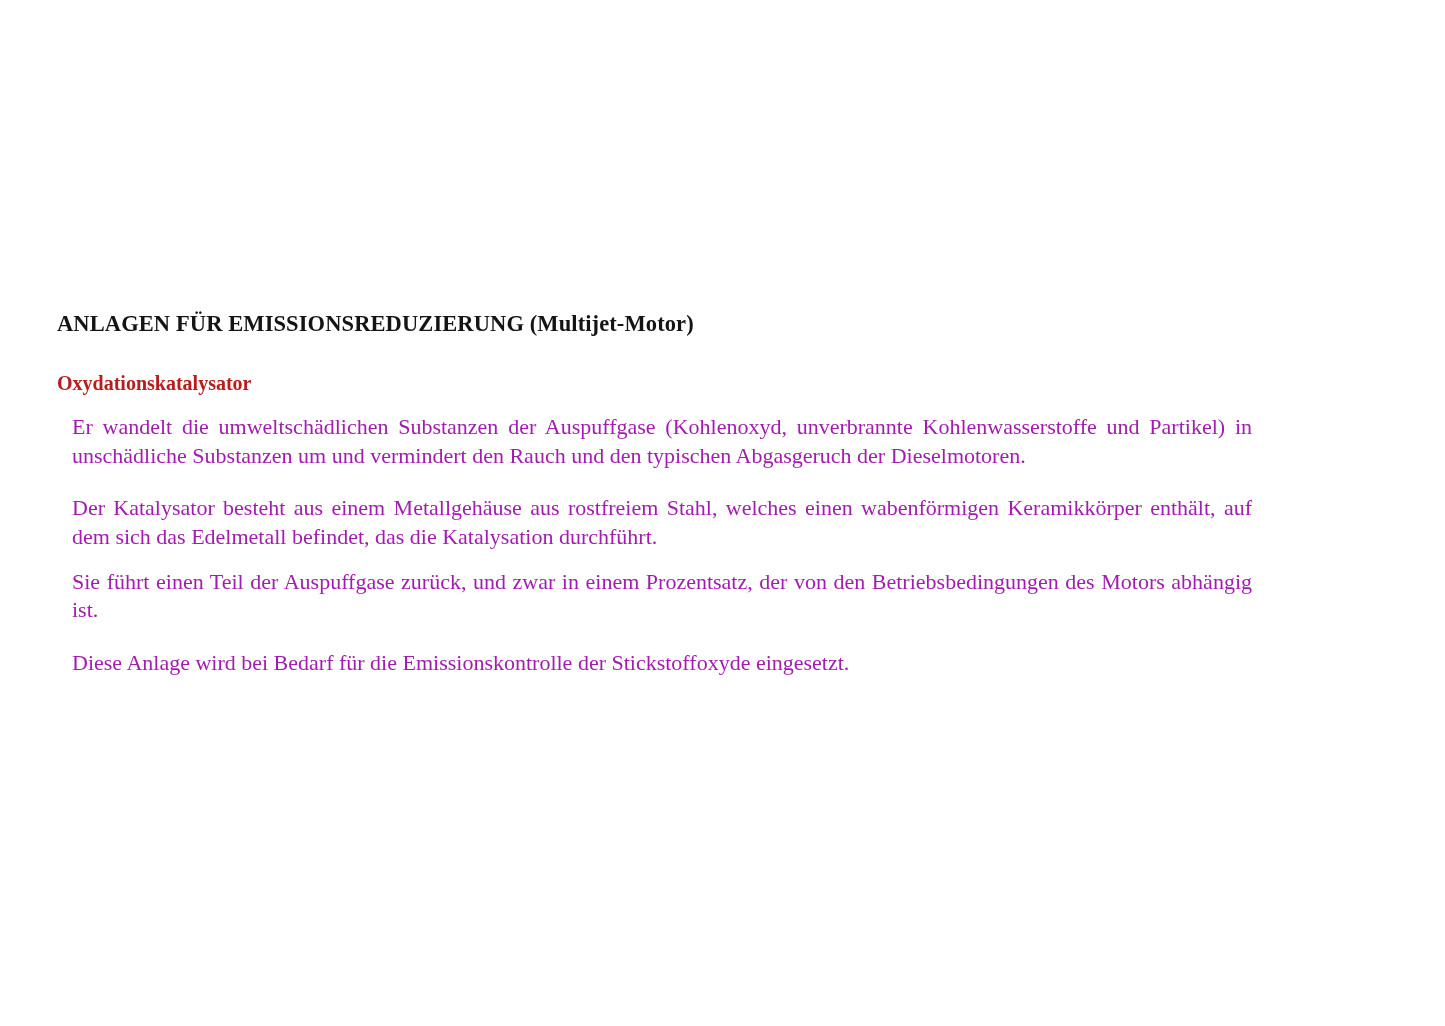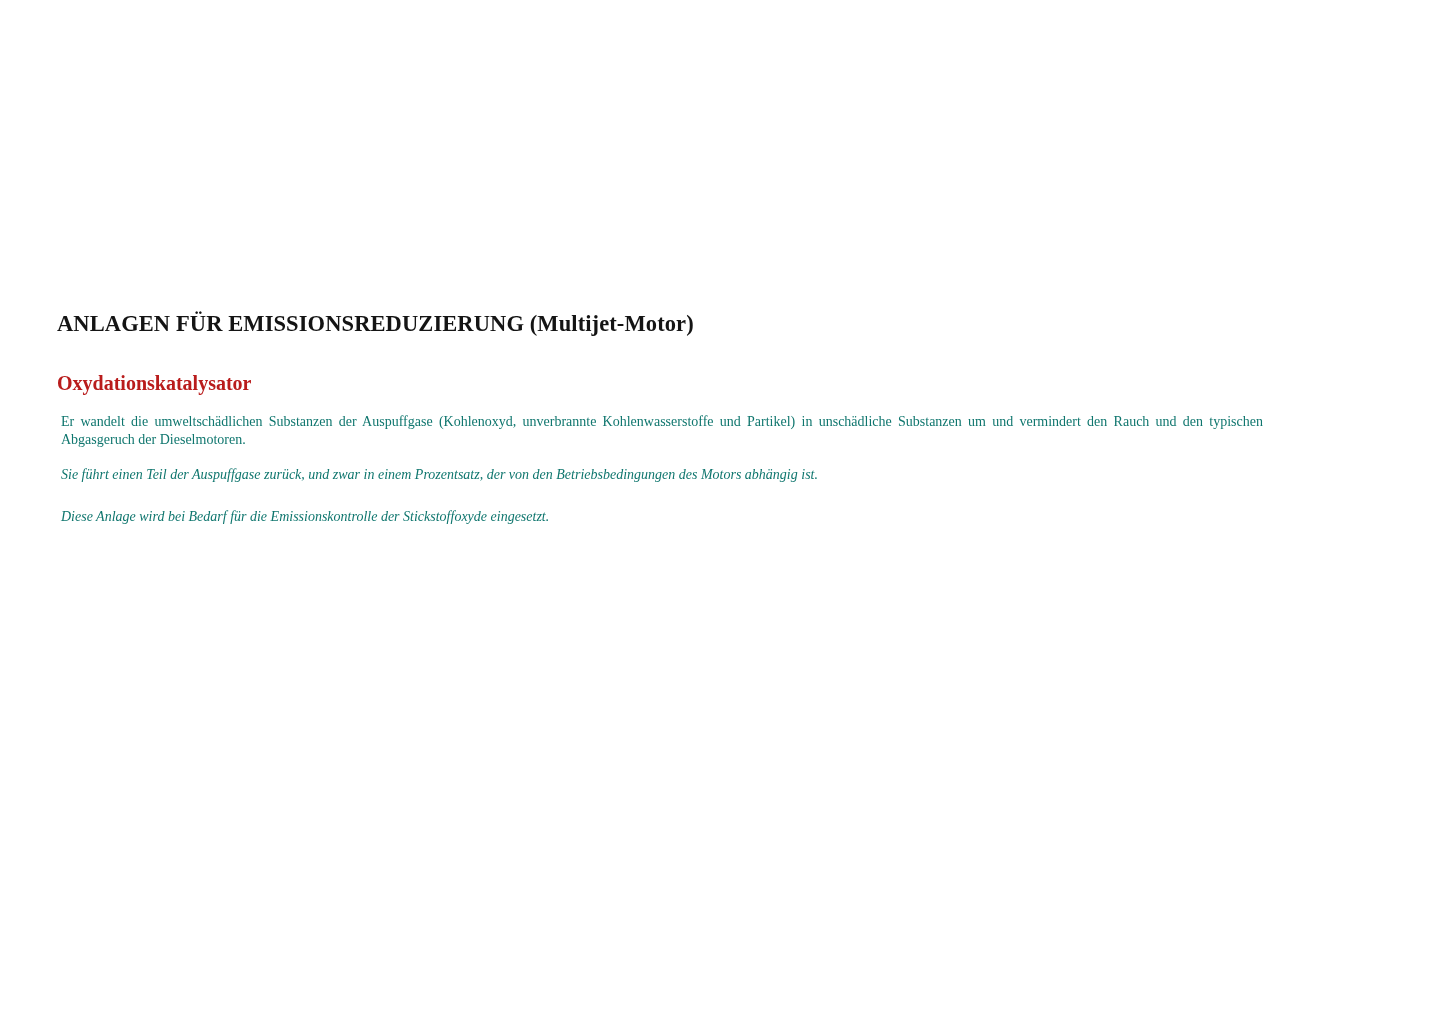--- a/index.html
+++ b/index.html
@@ -41,46 +41,47 @@
     line-height: 1.25;
     color: #b91c1c;
   }
   .heading-oxy {
     margin-top: 33px;
   }
   .heading-egr {
     margin-top: 36px;
   }
   .body-text {
-    font-size: 14px;
+    font-size: 22px;
     line-height: 1.30;
-    margin: 4px;
+    margin: 15px;
     text-align: justify;
     text-justify: inter-word;
-    color: #0f766e;
+    color: #a21caf;
   }
   .para-1 { margin-top: 17px; }
   .para-2 { margin-top: 24px; }
   .para-3 { margin-top: 16px; }
   .para-4 { margin-top: 24px; }
-  .para-4, .para-3 { text-align: left; font-style: italic; }
+  .para-4, .para-3 { text-align: left; }
   .para-3 { text-align: justify; }
 </style>
 </head>
 <body>
 
 <div class="page">
   <div class="content">
 
     <h1 class="doc-title">ANLAGEN FÜR EMISSIONSREDUZIERUNG (Multijet-Motor)</h1>
 
     <h2 class="section-heading heading-oxy">Oxydationskatalysator</h2>
 
     <p class="body-text para-1">Er wandelt die umweltschädlichen Substanzen der Auspuffgase (Kohlenoxyd, unverbrannte Kohlenwasserstoffe und Partikel) in unschädliche Substanzen um und vermindert den Rauch und den typischen Abgasgeruch der Dieselmotoren.</p>
 
+    <p class="body-text para-2">Der Katalysator besteht aus einem Metallgehäuse aus rostfreiem Stahl, welches einen wabenförmigen Keramikkörper enthält, auf dem sich das Edelmetall befindet, das die Katalysation durchführt.</p>
 
 
     <p class="body-text para-3">Sie führt einen Teil der Auspuffgase zurück, und zwar in einem Prozentsatz, der von den Betriebsbedingungen des Motors abhängig ist.</p>
 
     <p class="body-text para-4">Diese Anlage wird bei Bedarf für die Emissionskontrolle der Stickstoffoxyde eingesetzt.</p>
 
   </div>
 </div>
 
 </body></html>

